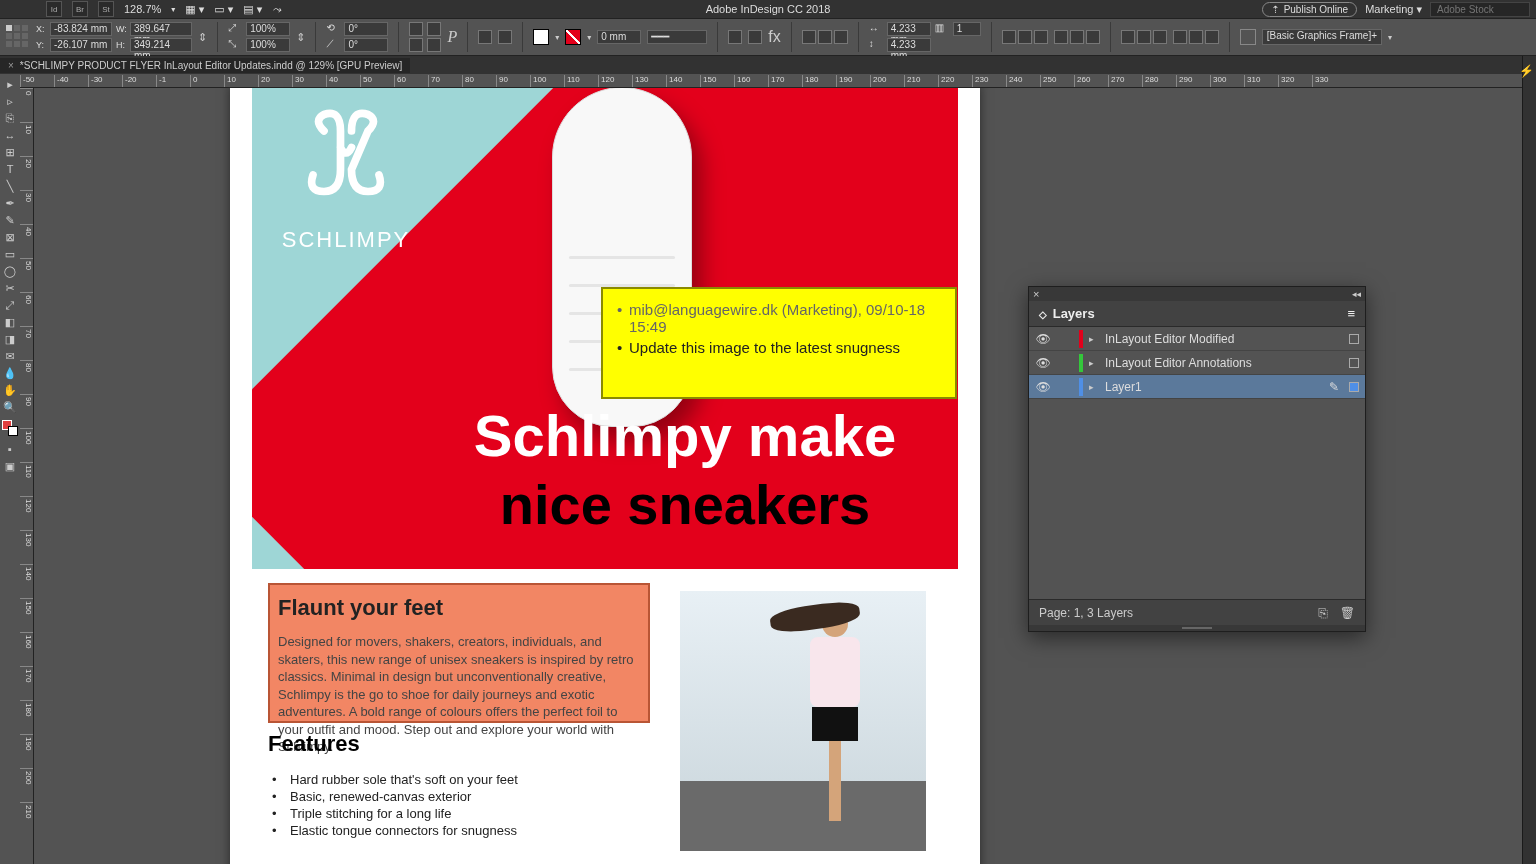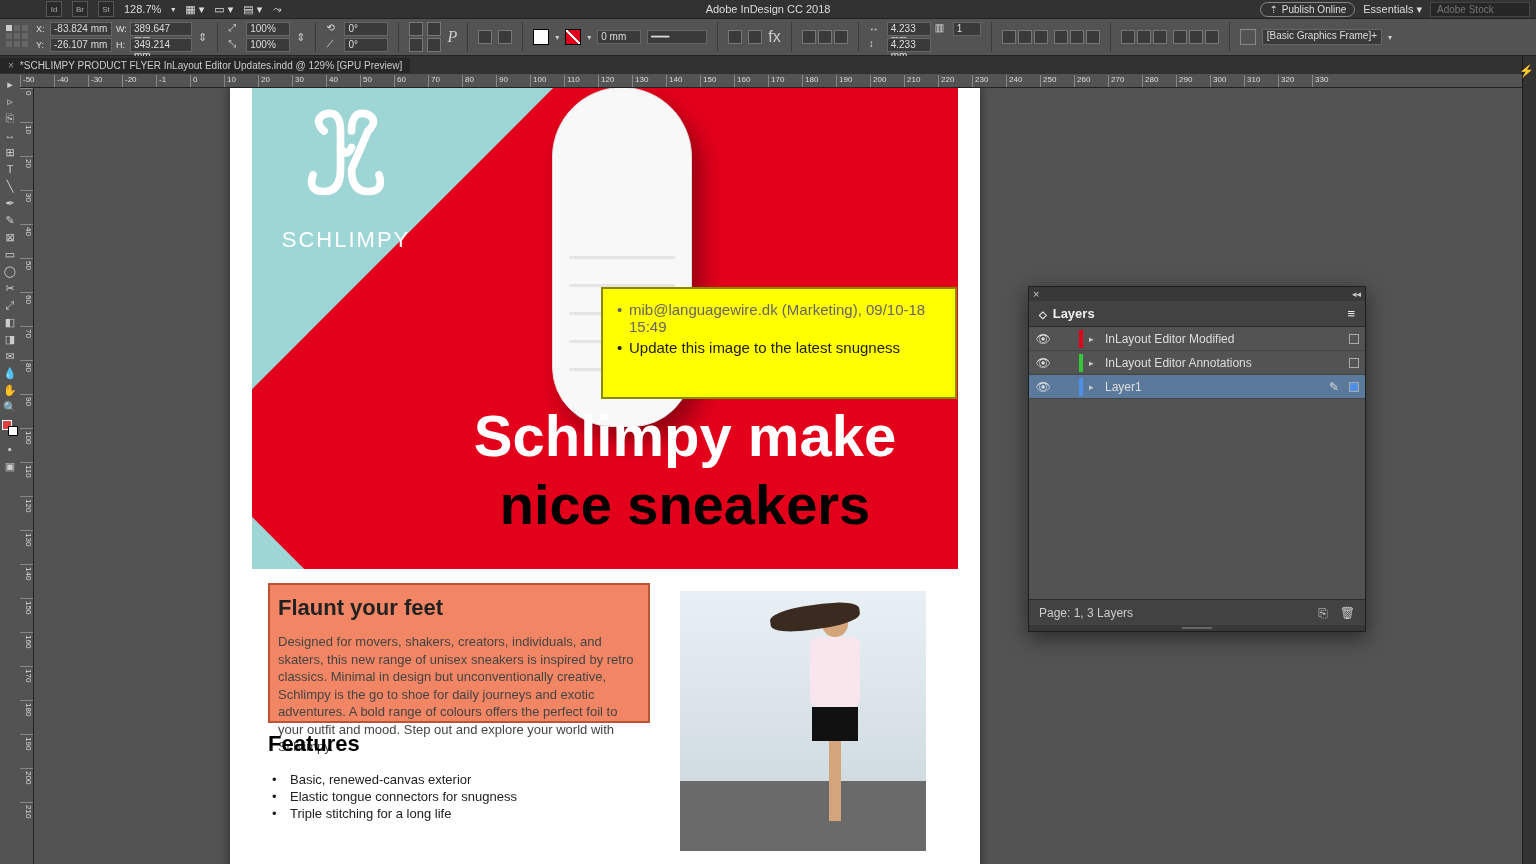--- a/index.html
+++ b/index.html
@@ -141,21 +141,21 @@
     <span>▭ ▾</span>
     <span>▤ ▾</span>
     <span style="font-style:italic;">⤳</span>
   </div>
   <span>Adobe InDesign CC 2018</span>
   <div class="titlebar-right">
     <div class="pub-btn">
       <span>⇡</span>
       <span>Publish Online</span>
     </div>
-    <span class="workspace"><span>Essentials</span> ▾</span>
+    <span class="workspace"><span>Marketing</span> ▾</span>
     <input class="searchbox" placeholder="Adobe Stock" style="">
   </div>
 </div>
 
 <div class="controlbar">
   <div style="width:24px;height:24px;display:grid;grid-template-columns:repeat(3,6px);grid-template-rows:repeat(3,6px);gap:2px;">
     <span style="background:#ccc"></span>
       <span style="background:#666"></span>
       <span style="background:#666"></span>
     <span style="background:#666"></span>
@@ -415,23 +415,24 @@
           <div class="bullet">Update this image to the latest snugness</div>
         </div>
       </div>
       <div class="bodybox">
         <h3>Flaunt your feet</h3>
         <p>Designed for movers, shakers, creators, individuals, and skaters, this new range of unisex sneakers is inspired by retro classics. Minimal in design but unconventionally creative, Schlimpy is the go to shoe for daily journeys and exotic adventures. A bold range of colours offers the perfect foil to your outfit and mood. Step out and explore your world with Schlimpy.</p>
       </div>
       <div class="features">
         <h3>Features</h3>
         <ul id="featList">
+            <li>Hard rubber sole that's soft on your feet</li>
             <li>Basic, renewed-canvas exterior</li>
+            <li>Triple stitching for a long life</li>
             <li>Elastic tongue connectors for snugness</li>
-            <li>Triple stitching for a long life</li>
           </ul>
       </div>
       <div class="img2">
         <div class="road"></div>
         <div class="person">
           <div class="hair"></div>
             <div class="head"></div>
             <div class="torso"></div>
             <div class="shorts"></div>
             <div class="leg"></div>

